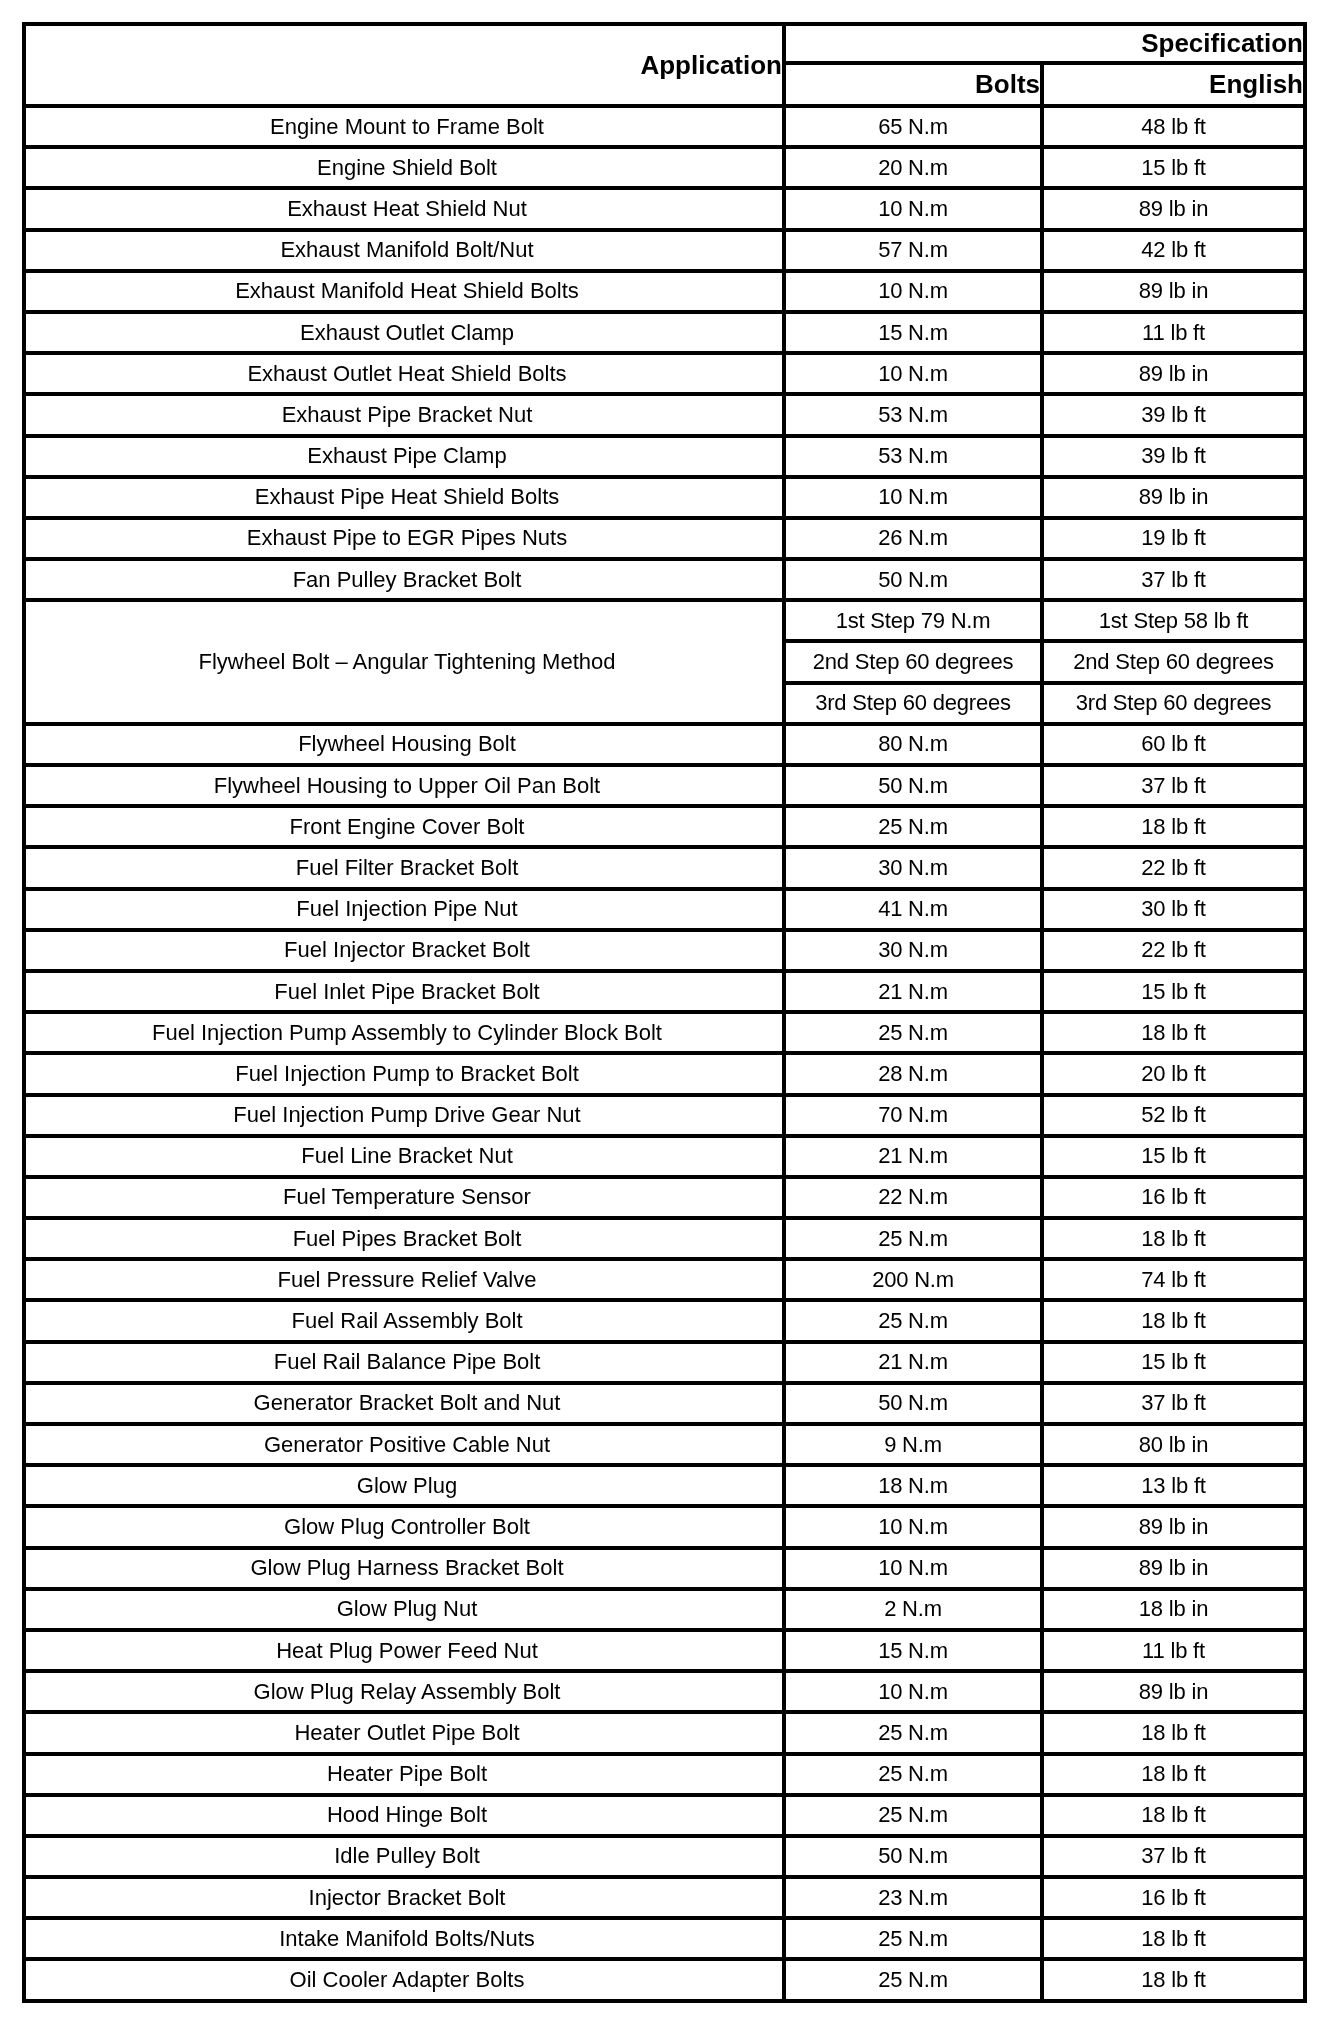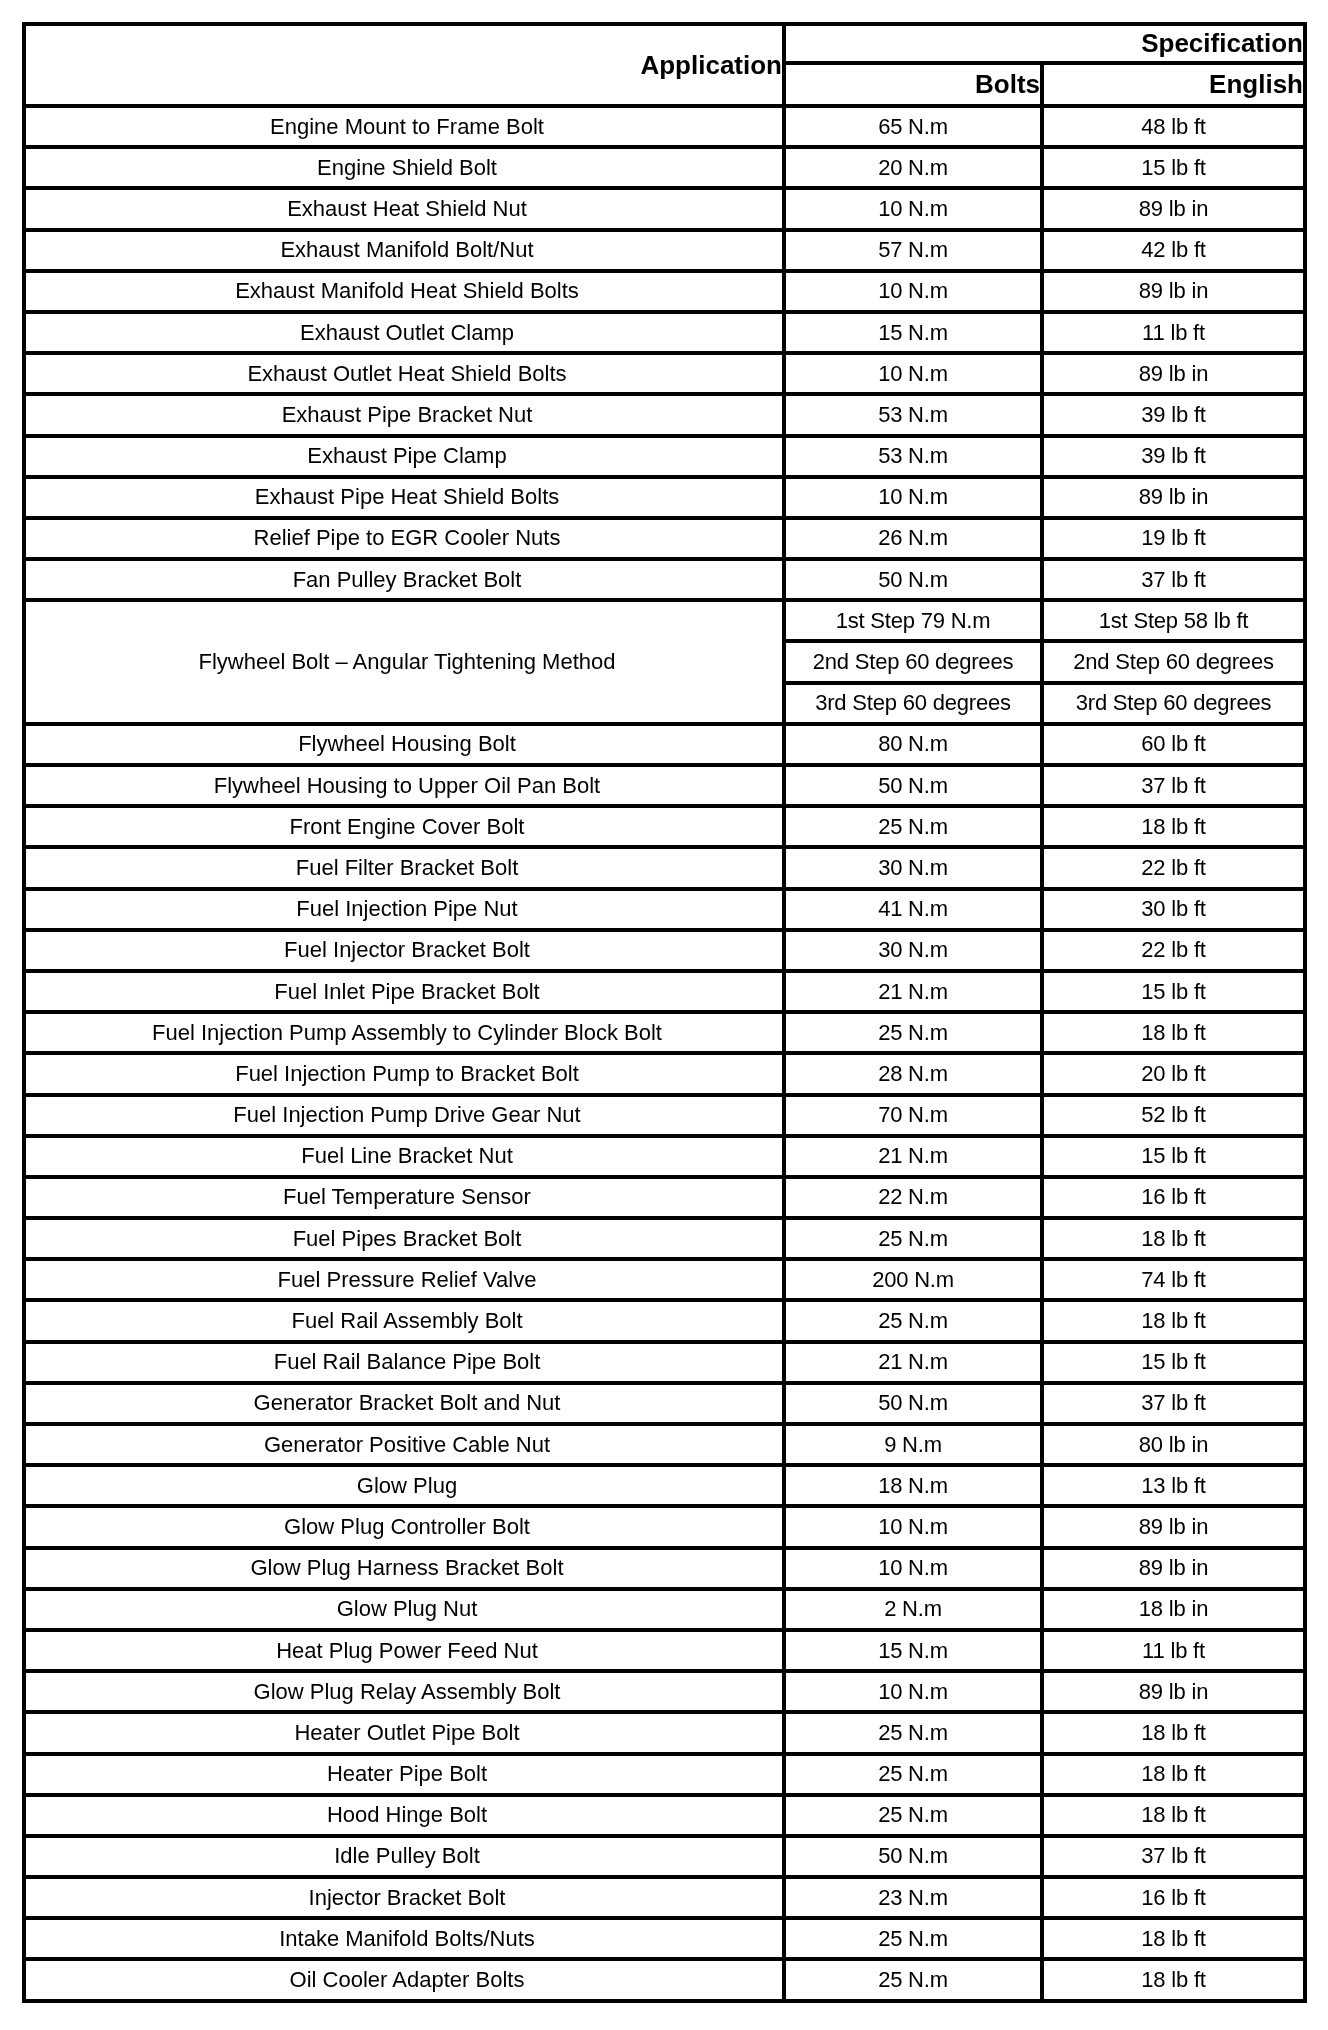--- a/index.html
+++ b/index.html
@@ -121,21 +121,21 @@
       <td class="app">Exhaust Pipe Clamp</td>
       <td class="val">53 N.m</td>
       <td class="val">39 lb ft</td>
     </tr>
     <tr>
       <td class="app">Exhaust Pipe Heat Shield Bolts</td>
       <td class="val">10 N.m</td>
       <td class="val">89 lb in</td>
     </tr>
     <tr>
-      <td class="app">Relief Pipe to EGR Cooler Nuts</td>
+      <td class="app">Exhaust Pipe to EGR Pipes Nuts</td>
       <td class="val">26 N.m</td>
       <td class="val">19 lb ft</td>
     </tr>
     <tr>
       <td class="app">Fan Pulley Bracket Bolt</td>
       <td class="val">50 N.m</td>
       <td class="val">37 lb ft</td>
     </tr>
 
     <tr>

